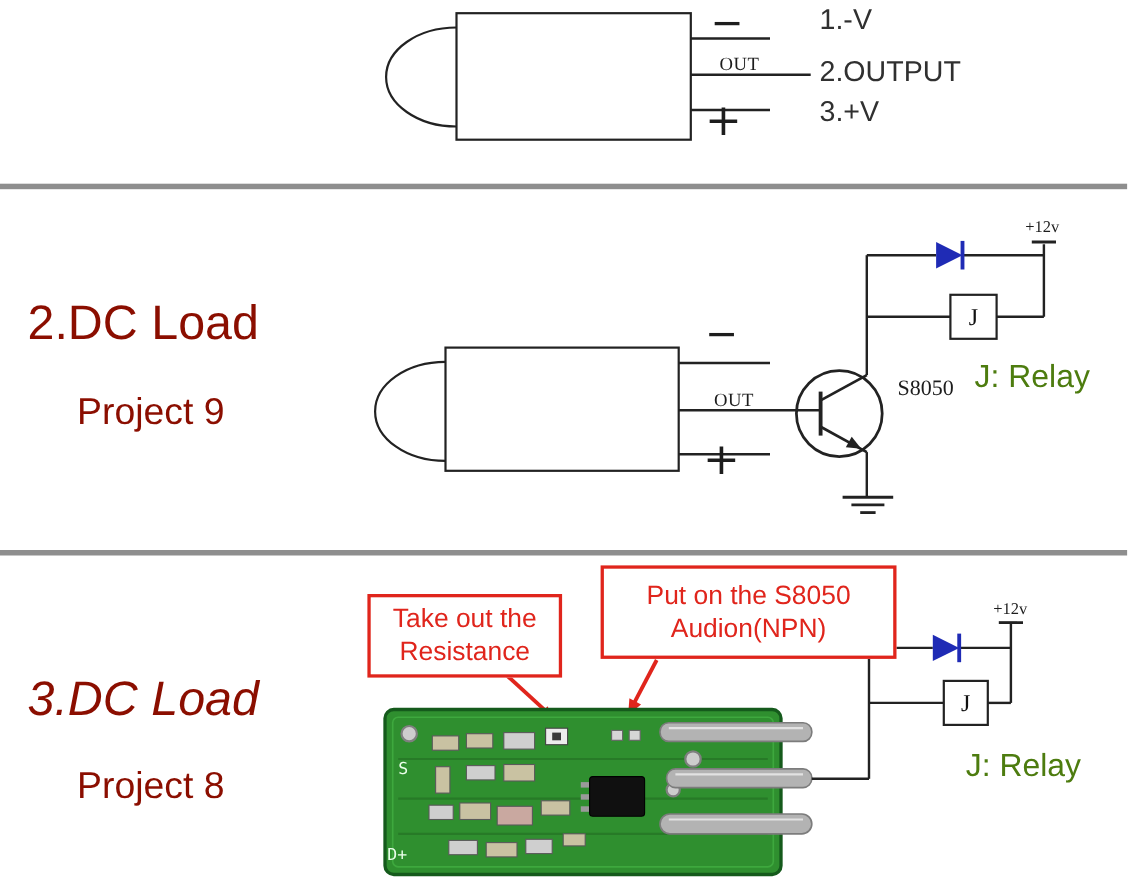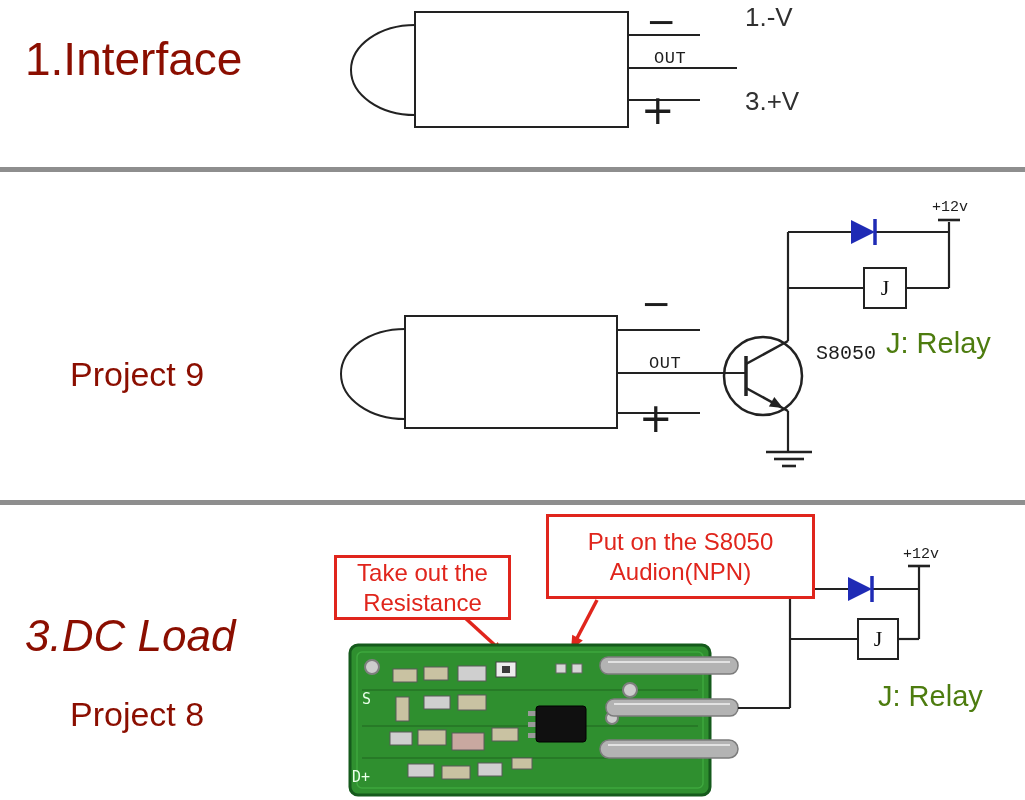--- a/index.html
+++ b/index.html
@@ -6,21 +6,21 @@
   html,body { background:#ffffff; }
   #canvas {
     position:relative; width:1025px; height:800px;
     background:#ffffff; overflow:hidden;
     font-family:"Liberation Sans", sans-serif;
   }
   #overlay { position:absolute; left:0; top:0; }
   .abs { position:absolute; white-space:nowrap; }
   .title { color:#8b0e00; line-height:1.1; }
   .legend { color:#303030; line-height:1.2; }
-  .serif { font-family:Liberation Mono, monospace; color:#1d1d1d; }
+  .serif { font-family:Liberation Serif, serif; color:#1d1d1d; }
   .sign { font-family:"DejaVu Sans", sans-serif; color:#1d1d1d; line-height:1.1; }
   .divider { position:absolute; left:0; width:1025px; height:5px; background:#8e8e8e; }
   .ann-box {
     position:absolute; border:3px solid #e0251c; color:#e0251c; background:#ffffff;
     display:flex; align-items:center; justify-content:center; text-align:center;
     line-height:1.25; padding:2px 6px;
   }
   .relay-j {
     position:absolute; display:flex; align-items:center; justify-content:center;
     font-family:"Liberation Serif", serif; color:#111111; background:transparent;
@@ -161,37 +161,38 @@
     <g>
       <polygon points="848,577 848,601 872,589" fill="#1f2bb5"></polygon>
       <line x1="872" y1="576" x2="872" y2="602" stroke="#1f2bb5" stroke-width="3.5"></line>
     </g>
     <rect x="858" y="619" width="40" height="40" fill="#ffffff" stroke="#222222" stroke-width="2"></rect>
   </svg>
 
   <div class="divider" style="top:167px;"></div>
   <div class="divider" style="top:500px;"></div>
 
-  <div class="abs title" style="left:25px; top:34px; font-size:46px;">1.Interface</div>
   <div class="abs sign" style="left:646px; top:2px; font-size:36px;">−</div>
   <div class="abs serif" style="left:654px; top:49px; font-size:17px; letter-spacing:0.5px;">OUT</div>
   <div class="abs sign" style="left:641px; top:88px; font-size:40px;">+</div>
   <div class="abs legend" style="left:745px; top:2px; font-size:26px;">1.-V</div>
+  <div class="abs legend" style="left:745px; top:50px; font-size:26px;">2.OUTPUT</div>
   <div class="abs legend" style="left:745px; top:86px; font-size:26px;">3.+V</div>
 
+  <div class="abs title" style="left:25px; top:270px; font-size:44px;">2.DC Load</div>
   <div class="abs title" style="left:70px; top:356px; font-size:34px;">Project 9</div>
   <div class="abs sign" style="left:641px; top:284px; font-size:36px;">−</div>
   <div class="abs serif" style="left:649px; top:354px; font-size:17px; letter-spacing:0.5px;">OUT</div>
   <div class="abs sign" style="left:639px; top:396px; font-size:40px;">+</div>
   <div class="abs serif" style="left:816px; top:342px; font-size:20px;">S8050</div>
   <div class="abs serif" style="left:932px; top:199px; font-size:15px;">+12v</div>
   <div class="relay-j" style="left:864px; top:268px; width:42px; height:40px; font-size:22px;">J</div>
   <div class="abs relay-label" style="left:886px; top:327px; font-size:29px;">J: Relay</div>
 
   <div class="abs title" style="left:25px; top:612px; font-size:44px;font-style:italic;">3.DC Load</div>
   <div class="abs title" style="left:70px; top:696px; font-size:34px;">Project 8</div>
-  <div class="ann-box" style="left:334px; top:540px; width:177px; height:65px; font-size:24px;margin-top:15px;">Take out the Resistance</div>
+  <div class="ann-box" style="left:334px; top:540px; width:177px; height:76px; font-size:24px;">Take out the Resistance</div>
   <div class="ann-box" style="left:546px; top:514px; width:269px; height:85px; font-size:24px;">Put on the S8050 Audion(NPN)</div>
   <div class="abs serif" style="left:903px; top:546px; font-size:15px;">+12v</div>
   <div class="relay-j" style="left:858px; top:619px; width:40px; height:40px; font-size:22px;">J</div>
   <div class="abs relay-label" style="left:878px; top:680px; font-size:29px;">J: Relay</div>
 
 </div>
 
 </body></html>

